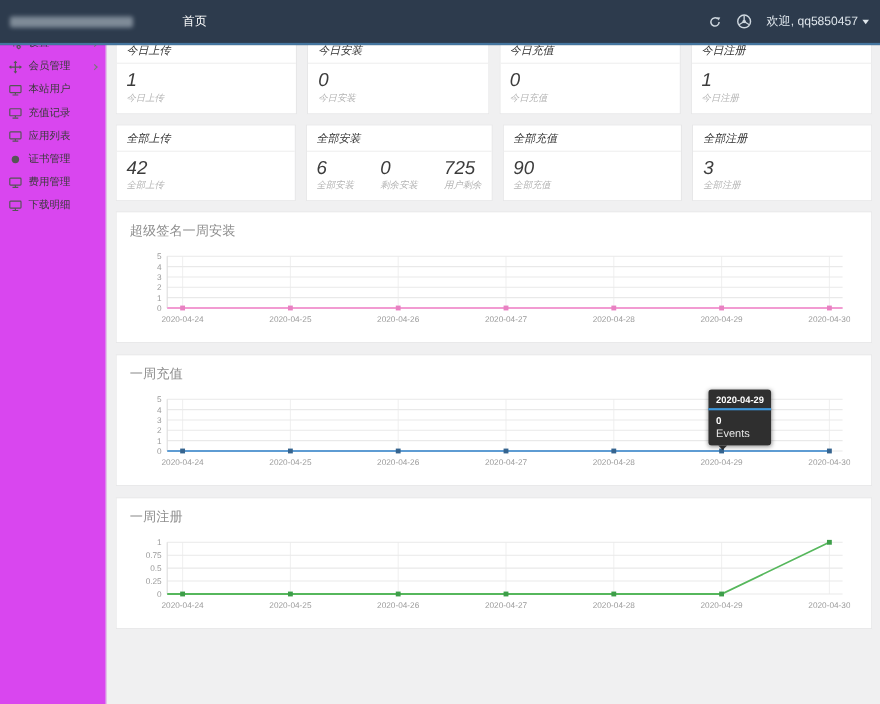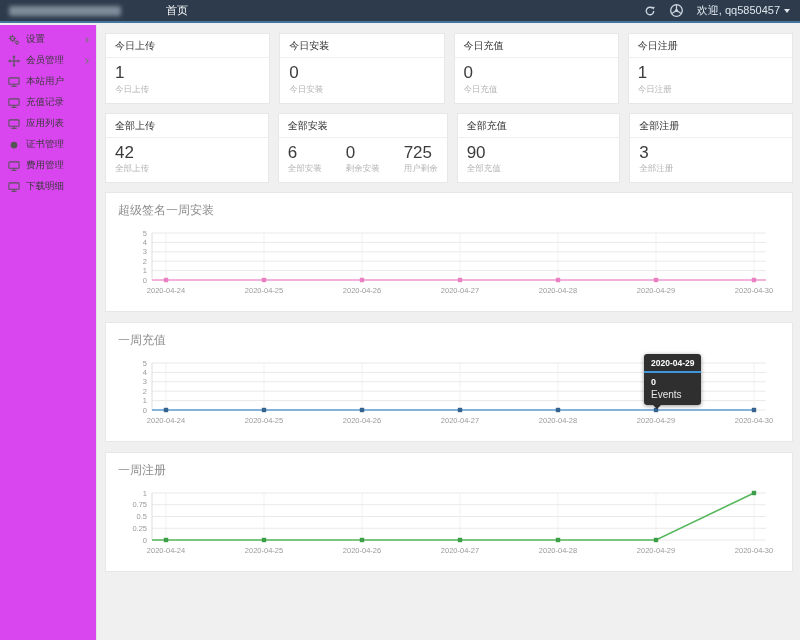--- a/index.html
+++ b/index.html
@@ -5,21 +5,21 @@
   * { box-sizing: border-box; margin: 0; padding: 0; }
   html,body { width:800px; height:640px; }
   body {
     font-family: "Liberation Sans", sans-serif;
     background:#f0f0f1;
     overflow:hidden;
     position:relative;
   }
   
   .topbar{
-    height:23px; background:#2d3b4d; border-bottom:2px solid #44759f;
+    height:41px; background:#2d3b4d; border-bottom:2px solid #44759f;
     display:flex; align-items:center; position:relative; z-index:10;
   }
   .brand{ width:132px; height:100%; display:flex; align-items:center; padding-left:9px; }
   .brand-blur{ width:112px; height:10px; background:#9aa6b1; border-radius:2px; filter:blur(2px); opacity:.75; }
   .nav-home{ color:#fff; font-size:11px; margin-left:34px; cursor:pointer; }
   .topbar-right{ margin-left:auto; display:flex; align-items:center; gap:13px; padding-right:10px; }
   .tb-icon{ display:flex; align-items:center; cursor:pointer; }
   .welcome{ display:flex; align-items:center; gap:4px; color:#dfe6ec; font-size:11px; cursor:pointer; }
   .caret-down{ width:0; height:0; border-left:3.5px solid transparent; border-right:3.5px solid transparent; border-top:4px solid #dfe6ec; }
   
@@ -27,21 +27,21 @@
     position:absolute; left:0; top:25px; bottom:0; width:97px;
     background:#d946ef; border-right:1px solid #e3e3e4;
     padding-top:4px;
   }
   .side-item{ display:flex; align-items:center; height:21px; padding:0 8px; cursor:pointer; }
   .si-icon{ width:13px; margin-right:5px; display:flex; align-items:center; }
   .si-label{ font-size:9.5px; color:#3a3a3a; white-space:nowrap; }
   .chev{ margin-left:auto; width:4px; height:4px; border-right:1px solid #777; border-top:1px solid #777; transform:rotate(45deg); }
   
   .main{ position:absolute; left:98px; top:25px; right:0; bottom:0; padding:8px 7px 0 7px; overflow:hidden; }
-  .cards{ display:grid; grid-template-columns:repeat(4,1fr); gap:9px; margin-bottom:9px; }
+  .cards{ display:grid; grid-template-columns:repeat(4,1fr); gap:9px; margin-bottom:9px;font-style:italic; }
   .card{ background:#fff; border:1px solid #e7e7e8; }
   .card-h{ padding:5px 9px 4px; font-size:10px; color:#333; border-bottom:1px solid #efefef; }
   .card-b{ padding:5px 9px 7px; display:flex; gap:24px; }
   .stat-v{ font-size:17px; color:#3c3c3c; line-height:1.15; }
   .stat-l{ font-size:8.5px; color:#b4b4b4; margin-top:1px; white-space:nowrap; }
   
   .panel{ background:#fff; border:1px solid #e7e7e8; margin-bottom:10px; padding:9px 12px 5px; }
   .panel-title{ font-size:12px; color:#8d8d8d; margin-bottom:9px; }
   .chart-wrap{ position:relative; }
   svg.chart{ display:block; width:655px; height:78px; }

